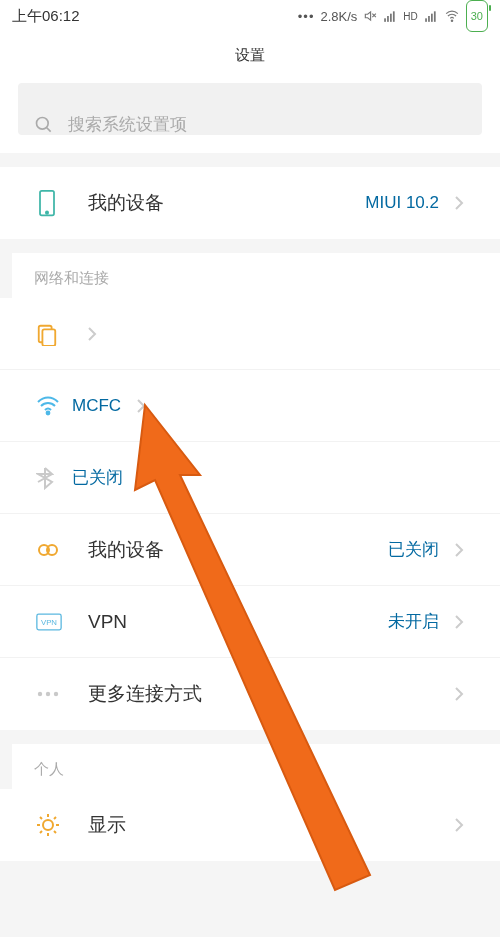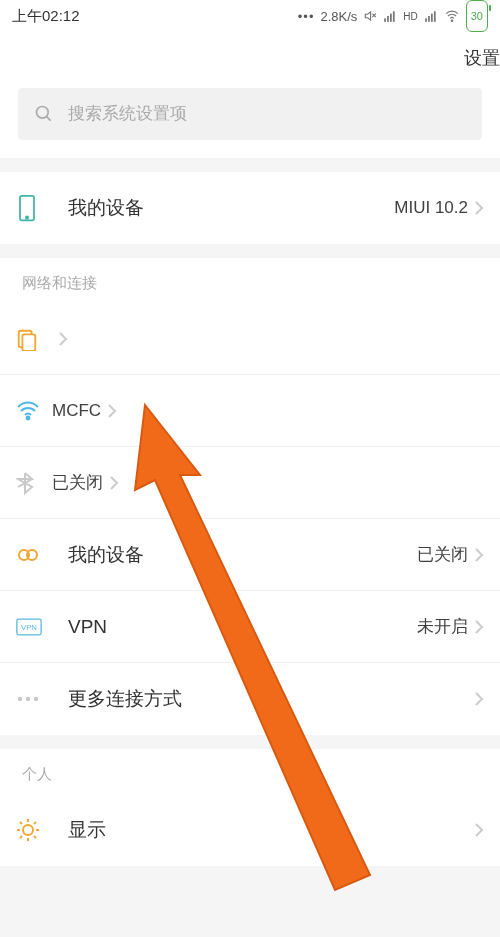--- a/index.html
+++ b/index.html
@@ -42,95 +42,96 @@
       position: absolute;
       right: -4px;
       top: 4px;
       width: 2px;
       height: 6px;
       background: #4caf50;
       border-radius: 1px;
     }
     .header {
       background: #fff;
-      text-align: right;
+      text-align: center;
       padding: 14px 0 18px;
-      font-size: 18px;
+      font-size: 15px;
       color: #333;
     }
     .search-wrap {
       background: #fff;
       padding: 0 18px 18px;
     }
     .search {
       background: #f1f1f1;
       border-radius: 4px;
       height: 52px;
       display: flex;
-      align-items: center;
+      align-items: flex-end;
       padding: 0 16px;
       gap: 14px;
       color: #aaa;
     }
     .search input {
       border: none;
       background: transparent;
       font-size: 17px;
       color: #888;
       flex: 1;
       outline: none;
     }
     .search input::placeholder { color: #aaa; }
     .group-gap { height: 14px; background: #f5f5f5; }
     .list { background: #fff; }
     .row {
       display: flex;
       align-items: center;
-      padding: 0 16px;
+      padding: 0 36px;
       height: 72px;
       border-bottom: 1px solid #f2f2f2;
     }
     .row:last-child { border-bottom: none; }
     .row .icon-slot {
       width: 36px;
       display: flex;
       align-items: center;
       justify-content: flex-start;
     }
     .row .label {
       font-size: 19px;
       color: #333;
       flex: 1;
       margin-left: 16px;
     }
     .row .value {
       font-size: 17px;
-      color: #404040;
-      margin-right: 6px;
+      color: #0369a1;
+      margin-right: 15px;
     }
     .chevron { color: #ccc; }
     .section-title {
       background: #fff;
       padding: 16px 22px 10px;
       font-size: 15px;
       color: #aaa;
+      margin-left: 12px;
     }
     .arrow-overlay {
       position: absolute;
       pointer-events: none;
       top: 0; left: 0;
       width: 500px;
       height: 937px;
     }
   </style>
 </head>
 <body>
 
 <div class="status-bar">
-  <div class="status-left">上午02:12</div>
+  <div class="status-left">上午06:12</div>
   <div class="status-right">
     <span class="dots">•••</span>
     <span>2.8K/s</span>
     <svg width="14" height="14" viewBox="0 0 24 24" fill="none" stroke="#777" stroke-width="2">
         <path d="M4 15h4l5 4V5l-5 4H4z"></path>
         <line x1="16" y1="8" x2="22" y2="14"></line>
         <line x1="22" y1="8" x2="16" y2="14"></line>
       </svg>
     <svg width="14" height="14" viewBox="0 0 24 24" fill="#777">
         <rect x="2" y="16" width="3" height="6"></rect>

